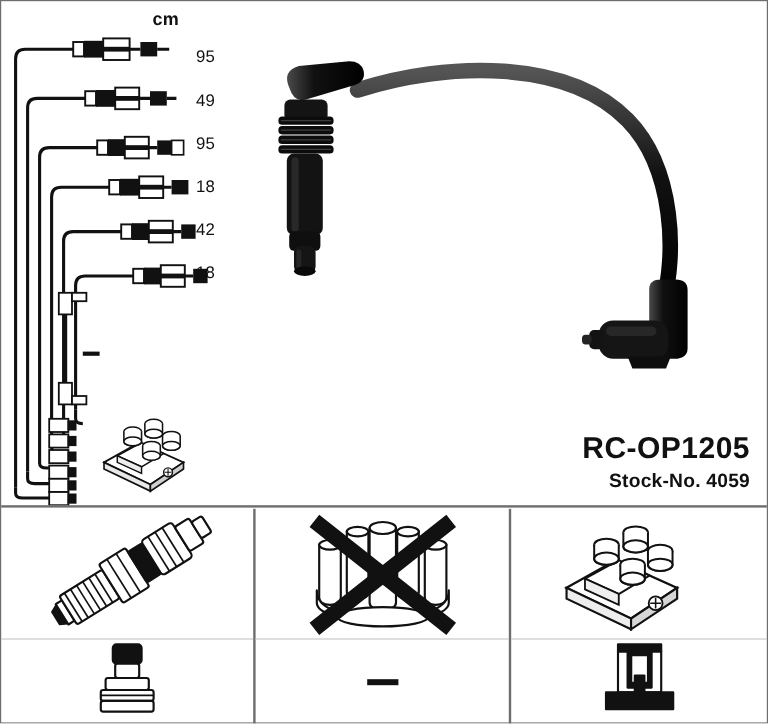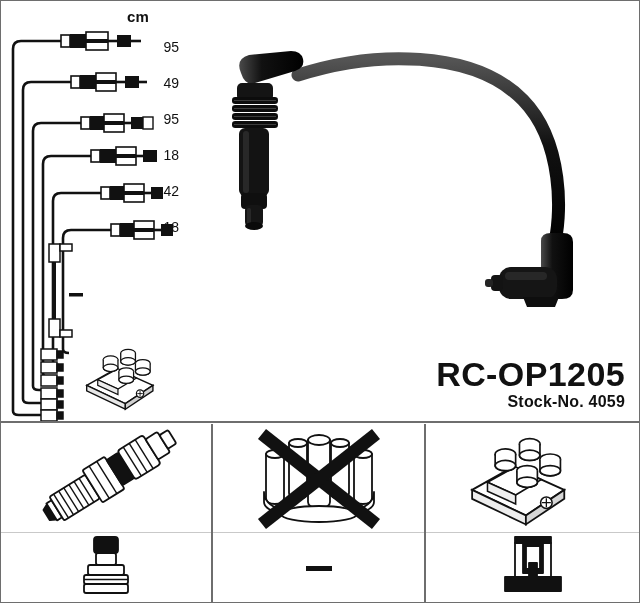--- a/index.html
+++ b/index.html
@@ -21,21 +21,21 @@
                    height:36px;line-height:36px;letter-spacing:0px;}
 
   
   #schematic{position:absolute;left:0;top:0;width:200px;height:422px;}
 
   
   #photo{position:absolute;left:222px;top:44px;width:400px;height:310px;}
 
   
   #partno{position:absolute;right:14px;top:358px;text-align:right;}
-  #partno .pn{font-size:34px;font-weight:bold;letter-spacing:.4px;line-height:30px;}
+  #partno .pn{font-size:25px;font-weight:bold;letter-spacing:.4px;line-height:30px;}
   #partno .sn{font-size:16px;font-weight:bold;letter-spacing:.2px;line-height:22px;
               margin-top:2px;text-align:right;}
 
   
   #bottom-grid{position:absolute;left:0;top:423px;width:638px;height:179px;
                display:grid;grid-template-columns:212px 213px 1fr;}
   .bcell{position:relative;box-sizing:border-box;border-right:2px solid #6e6e6e;
          display:grid;grid-template-rows:109px 1fr;}
   .bcell:last-child{border-right:none;}
   .bcell .top-slot{position:relative;border-bottom:1px solid #c9c9c9;

